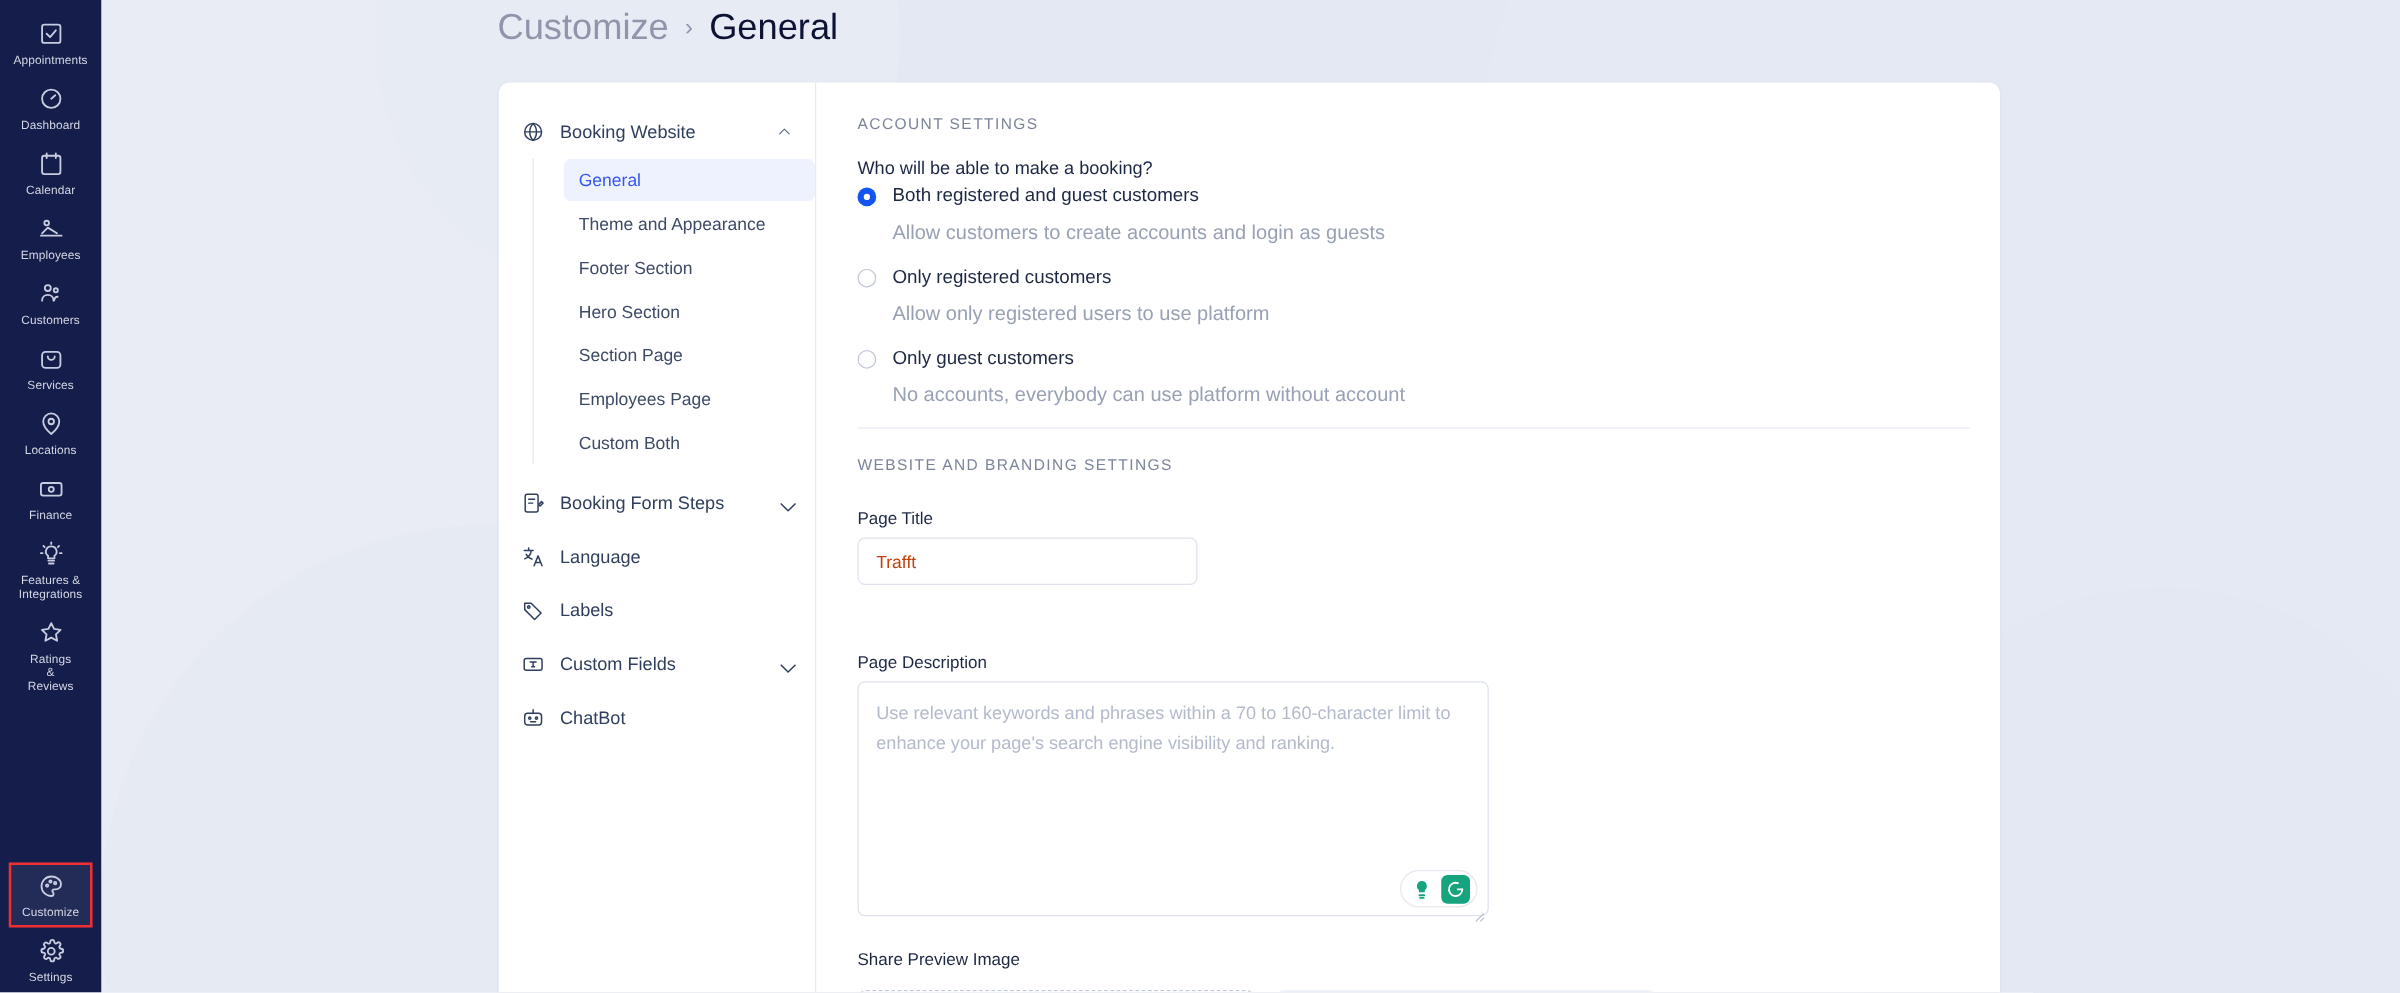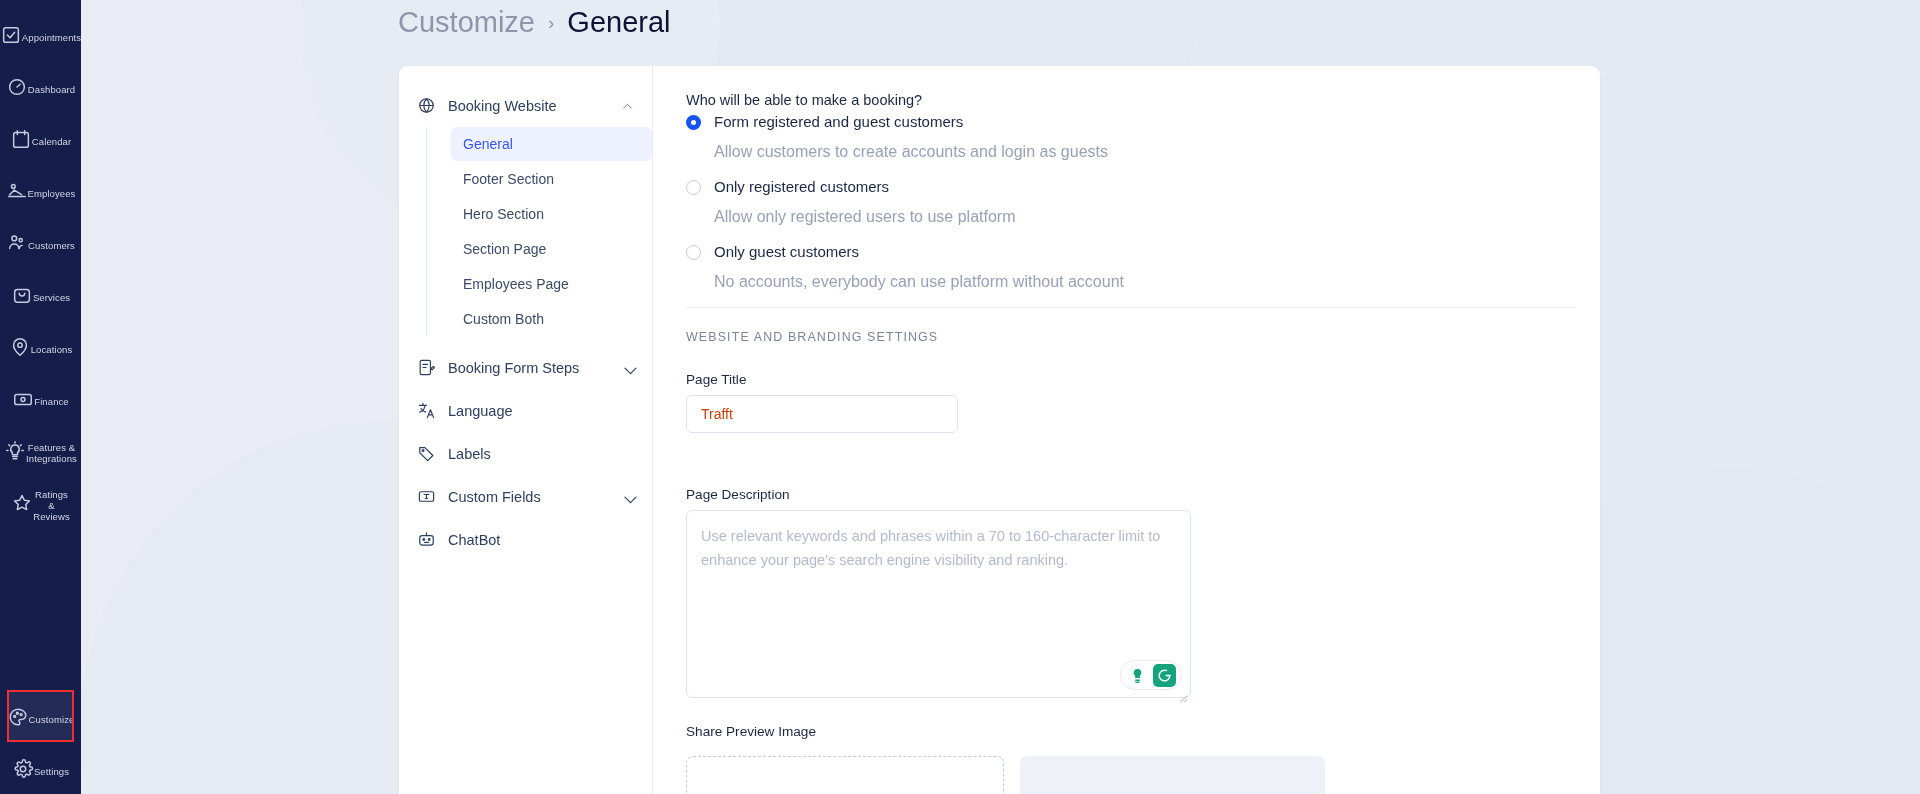--- a/index.html
+++ b/index.html
@@ -22,21 +22,21 @@
 
   
   .rail {
     position: absolute; left: 0; top: 0; width: 81px; height: 794px;
     background: #151d4a; z-index: 20;
     display: flex; flex-direction: column; align-items: center;
     padding-top: 8px;
   }
   .rail-item {
     width: 67px; min-height: 52px; padding: 7px 20px 6px;
-    display: flex; flex-direction: row; align-items: center; justify-content: center;
+    display: flex; flex-direction: column; align-items: center; justify-content: center;
     color: #c6cadd; cursor: pointer; position: relative;
   }
   .rail-item .ri-ico { height: 23px; display:flex; align-items:center; justify-content:center; }
   .rail-item svg { width: 22px; height: 22px; stroke: #c8cce0; fill: none;
     stroke-width: 1.6; stroke-linecap: round; stroke-linejoin: round; }
   .rail-label {
     margin-top: 5px; font-size: 9.5px; line-height: 11px; text-align: center;
     color: #d4d7e6; letter-spacing: .1px; white-space: pre-line; font-weight: 500;
   }
   .rail-item.active { background: #232b57; }
@@ -305,20 +305,21 @@
             </svg>
           </span>
         <span class="gl">Booking Website</span>
         <span class="chev"><svg viewBox="0 0 24 24">
               <path d="M5 15l7-7 7 7"></path>
             </svg></span>
       </div>
 
       <div class="nav-sub">
         <div class="nav-sub-item sel">General</div>
+        <div class="nav-sub-item">Theme and Appearance</div>
         <div class="nav-sub-item">Footer Section</div>
         <div class="nav-sub-item">Hero Section</div>
         <div class="nav-sub-item">Section Page</div>
         <div class="nav-sub-item">Employees Page</div>
         <div class="nav-sub-item">Custom Both</div>
       </div>
 
       <div class="nav-item">
         <span class="gi">
             <svg viewBox="0 0 24 24">
@@ -375,27 +376,28 @@
               <circle cx="15.4" cy="12" r="1.1"></circle>
               <path d="M9.5 15.6h5"></path>
             </svg>
           </span>
         <span class="gl">ChatBot</span>
       </div>
     </div>
 
     <div class="panel">
 
+      <div class="sec-title">ACCOUNT SETTINGS</div>
 
       <div class="q-title">Who will be able to make a booking?</div>
 
       <div class="radio-row">
         <span class="radio on"></span>
         <span>
-          <span class="r-main">Form registered and guest customers</span>
+          <span class="r-main">Both registered and guest customers</span>
           <div class="r-desc">Allow customers to create accounts and login as guests</div>
         </span>
       </div>
 
       <div class="radio-row">
         <span class="radio"></span>
         <span>
           <span class="r-main">Only registered customers</span>
           <div class="r-desc">Allow only registered users to use platform</div>
         </span>

